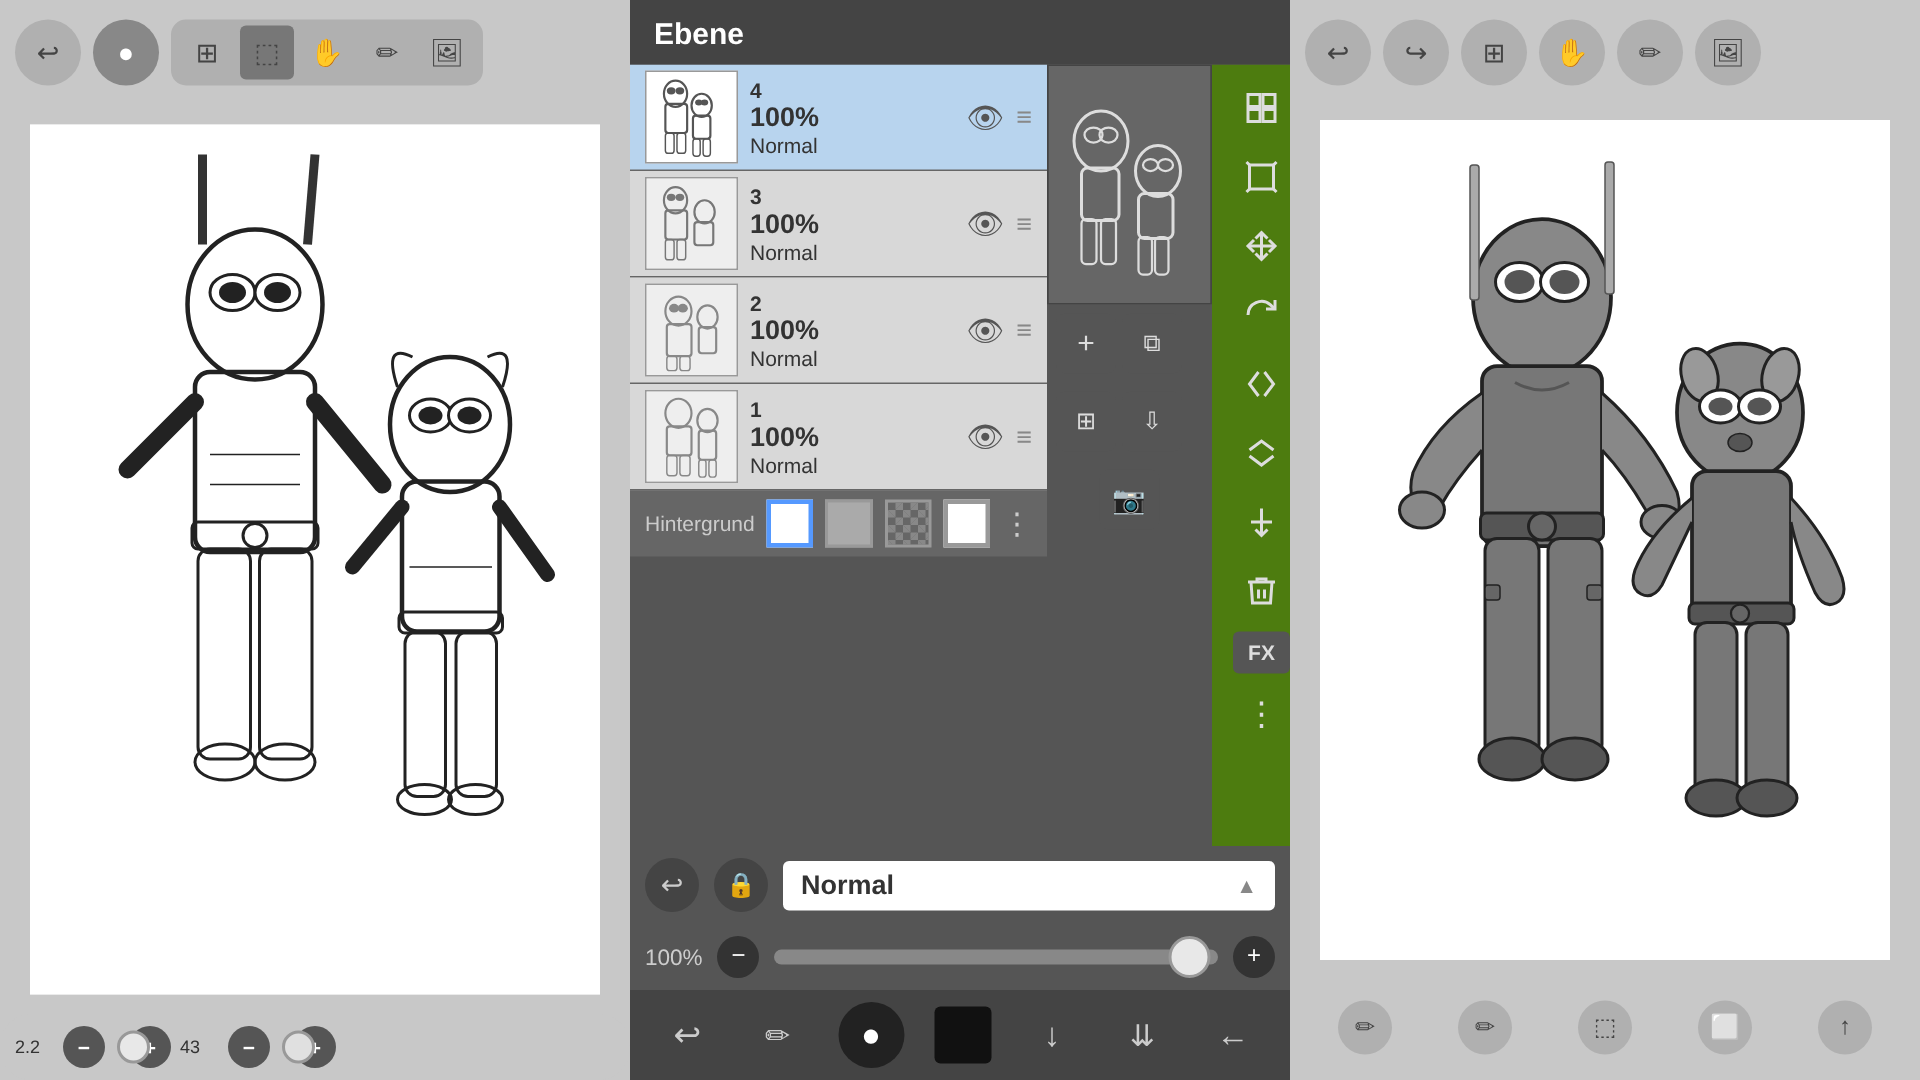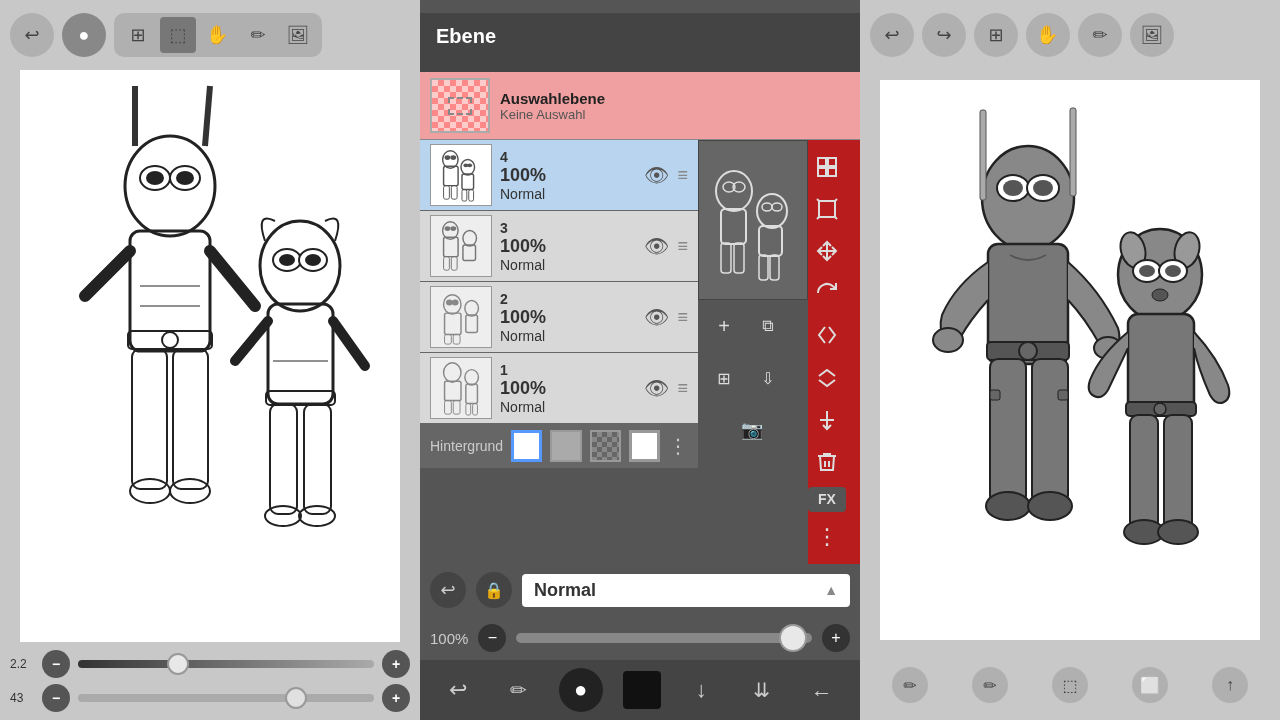--- a/index.html
+++ b/index.html
@@ -78,21 +78,20 @@
       display: flex;
       align-items: center;
       justify-content: center;
       position: relative;
     }
 
     .bottom-controls {
       padding: 8px 10px;
       background: #c8c8c8;
       display: flex;
-      flex-direction: column;
       gap: 6px;
       border-radius: 21px;
     }
 
     .slider-row {
       display: flex;
       align-items: center;
       gap: 8px;
     }
 
@@ -147,26 +146,25 @@
     .center-panel {
       width: 440px;
       height: 720px;
       background: #555;
       display: flex;
       flex-direction: column;
       position: relative;
     }
 
     .center-header {
-      padding: 12px 16px 24px;
+      padding: 12px 16px 8px;
       color: white;
       font-size: 20px;
       font-weight: bold;
       background: #444;
-      margin-top: 13px;
     }
 
     .layers-main {
       flex: 1;
       display: flex;
       flex-direction: column;
       overflow: hidden;
     }
 
     
@@ -273,24 +271,24 @@
 
     .layer-menu {
       font-size: 18px;
       color: #888;
       cursor: pointer;
     }
 
     
     .side-icons {
       width: 52px;
-      background: #b91c1c;
+      background: #4d7c0f;
       display: flex;
       flex-direction: column;
-      align-items: flex-start;
+      align-items: flex-end;
       padding: 10px 0;
       gap: 8px;
     }
 
     .side-icon {
       width: 38px;
       height: 38px;
       display: flex;
       align-items: center;
       justify-content: center;
@@ -729,29 +727,20 @@
       <button class="circle-btn-sm">+</button>
     </div>
   </div>
 </div>
 
 <div class="center-panel">
   <div class="center-header">
     <span>Ebene</span>
   </div>
 
-  <div class="auswahl-row">
-    <div class="auswahl-thumb checker-pink">
-      <div class="auswahl-inner"></div>
-    </div>
-    <div class="auswahl-text">
-      <span class="auswahl-title">Auswahlebene</span>
-      <span class="auswahl-sub">Keine Auswahl</span>
-    </div>
-  </div>
 
   <div class="layer-section" style="flex:1; overflow:hidden;">
 
     <div class="layers-main">
 
       <div class="layer-row active">
         <div class="layer-thumb">
           <svg width="62" height="62" viewBox="0 0 62 62">
             <rect width="62" height="62" fill="white"></rect>
             <ellipse cx="20" cy="15" rx="8" ry="9" fill="none" stroke="#555" stroke-width="1.5"></ellipse>

